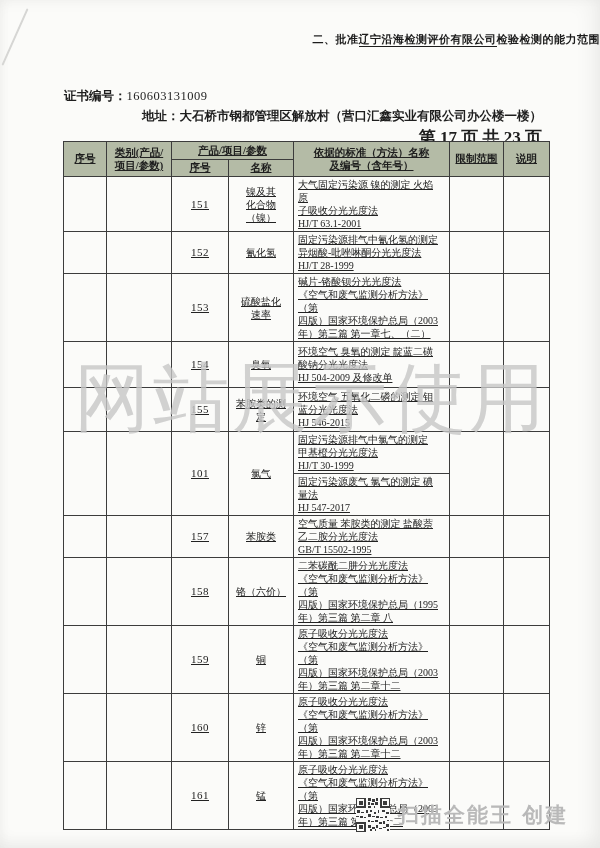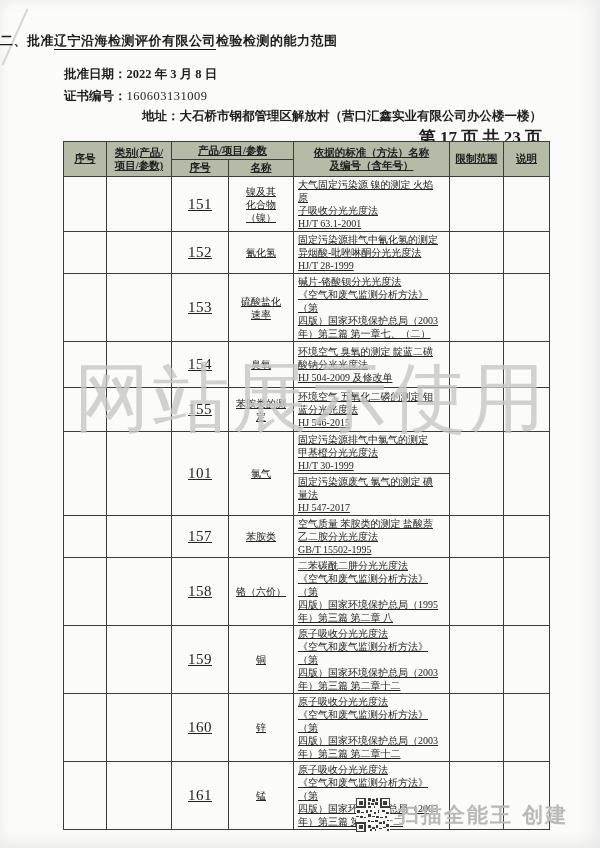--- a/index.html
+++ b/index.html
@@ -12,21 +12,21 @@
   .paper{
     position:absolute;inset:0;
     box-shadow:inset -10px 0 18px rgba(0,0,0,0.045), inset 0 -8px 14px rgba(0,0,0,0.035), inset 4px 2px 10px rgba(0,0,0,0.02);
   }
   .scan-artifact{
     position:absolute;top:6px;left:14px;width:2px;height:62px;
     background:#d6d6d4;transform:rotate(24deg);border-radius:2px;
   }
   .doc-title{
     position:absolute;top:32px;left:0;width:100%;
-    text-align:left;font-size:13px;font-weight:700;letter-spacing:.5px;color:#1c1c1c;
+    text-align:right;font-size:11px;font-weight:700;letter-spacing:.5px;color:#1c1c1c;
   }
   .doc-title .u{border-bottom:1.5px solid #1c1c1c;padding-bottom:1px;}
   .meta-row{
     position:absolute;left:64px;right:58px;
     font-size:12.5px;font-weight:700;color:#1e1e1e;
     display:flex;justify-content:space-between;
   }
   .m1{top:66px;}
   .m2{top:88px;align-items:flex-end;}
   .m3{top:108px;justify-content:flex-end;}
@@ -50,21 +50,21 @@
     font-weight:400;
     word-break:break-all;
   }
   .cap th{
     background:#b4bba6;
     font-size:10.5px;font-weight:700;text-align:center;color:#1d1d1d;
     line-height:1.25;
   }
   .cap td{font-size:10px;line-height:13px;text-align:center;color:#232323;}
   .cap td.std{text-align:left;padding-left:4px;padding-right:9px;}
-  .cap td.num{font-size:15px;letter-spacing:.5px;}
+  .cap td.num{font-size:11px;letter-spacing:.5px;}
   .watermark{
     position:absolute;top:336px;left:74px;
     font-family:"DejaVu Sans","Liberation Sans",sans-serif;
     font-size:76px;line-height:1;letter-spacing:3px;
     color:#c7c7c7;opacity:.8;white-space:nowrap;
     pointer-events:none;
     margin-top:24px;
   }
   .scan-footer{
     position:absolute;top:798px;left:356px;
@@ -78,21 +78,20 @@
 </style>
 </head>
 <body>
 
 <div class="paper"></div>
 <div class="scan-artifact"></div>
 
 <div class="doc-title"><span>二、批准</span><span class="u">辽宁沿海检测评价有限公司</span><span>检验检测的能力范围</span></div>
 
 <div class="meta-row m1">
-  <span><span>批准日期：</span><span>2022 年 3 月 8 日</span></span>
 </div>
 
 <div class="meta-row m2">
   <span><span>证书编号：</span><span class="val">160603131009</span></span>
 </div>
 
 <div class="meta-row m3">
   <span><span>地址：</span><span>大石桥市钢都管理区解放村（营口汇鑫实业有限公司办公楼一楼）</span></span>
 </div>
 

